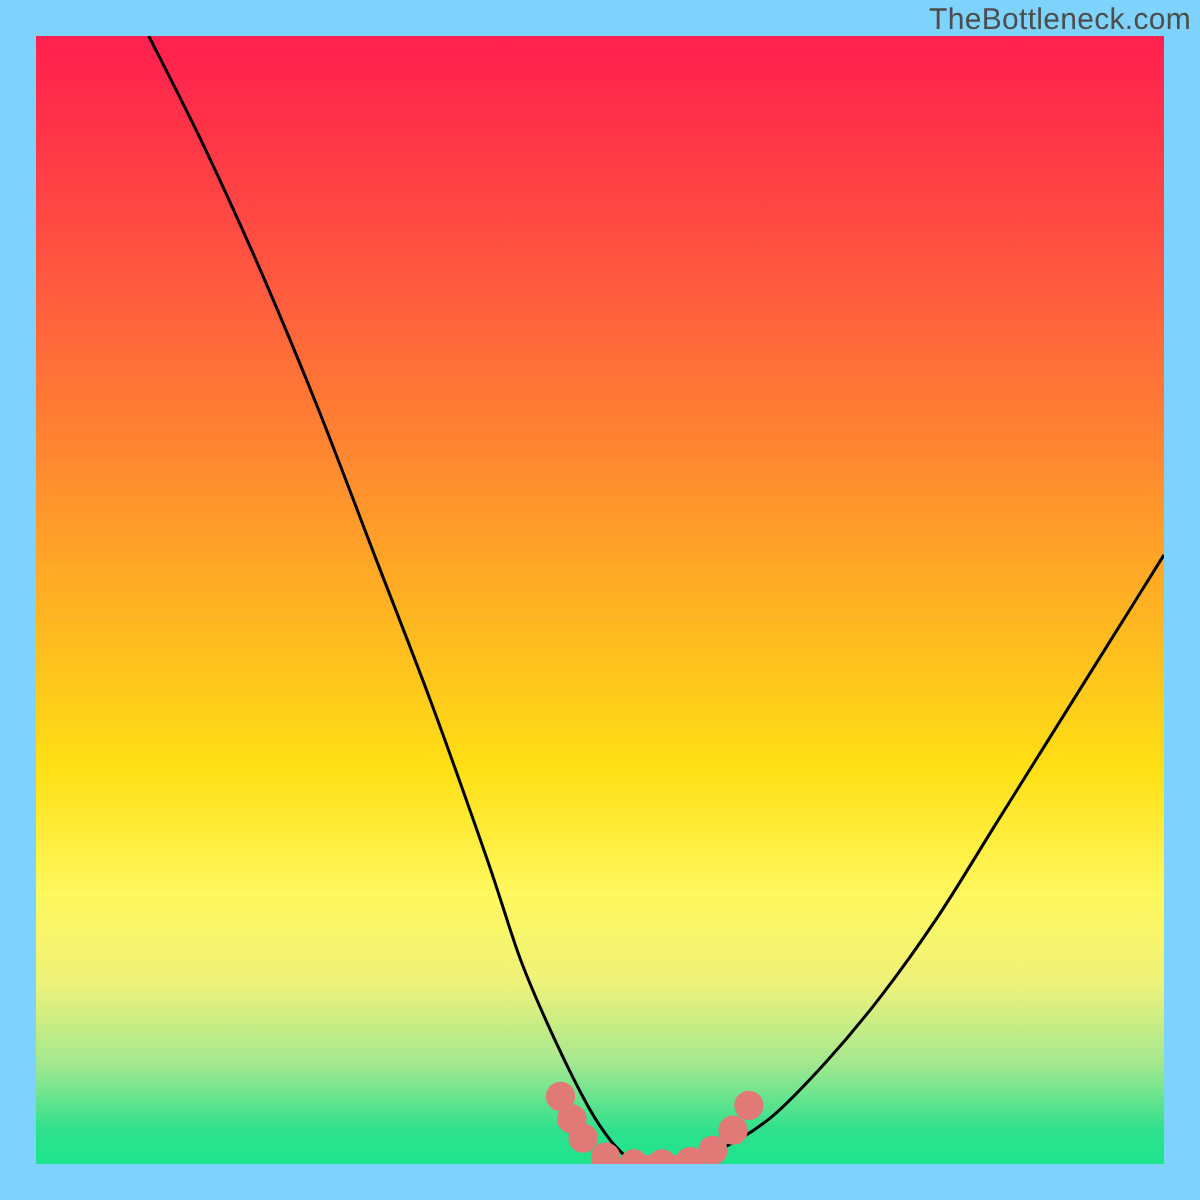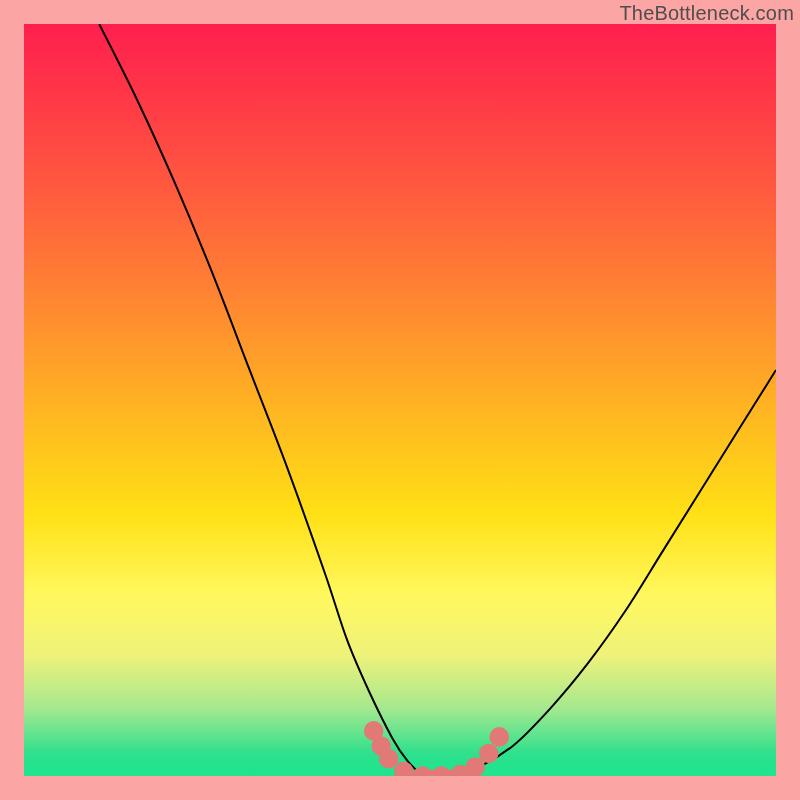--- a/index.html
+++ b/index.html
@@ -8,21 +8,21 @@
     width: 800px;
     height: 800px;
     overflow: hidden;
     background: #000;
     font-family: Arial, Helvetica, sans-serif;
   }
   .frame {
     position: relative;
     width: 800px;
     height: 800px;
-    background: #fca5a5;
+    background: #7dd3fc;
   }
   .plot {
     position: absolute;
     left: 24px;
     top: 24px;
     width: 752px;
     height: 752px;
     
     background: linear-gradient(
       to bottom,

